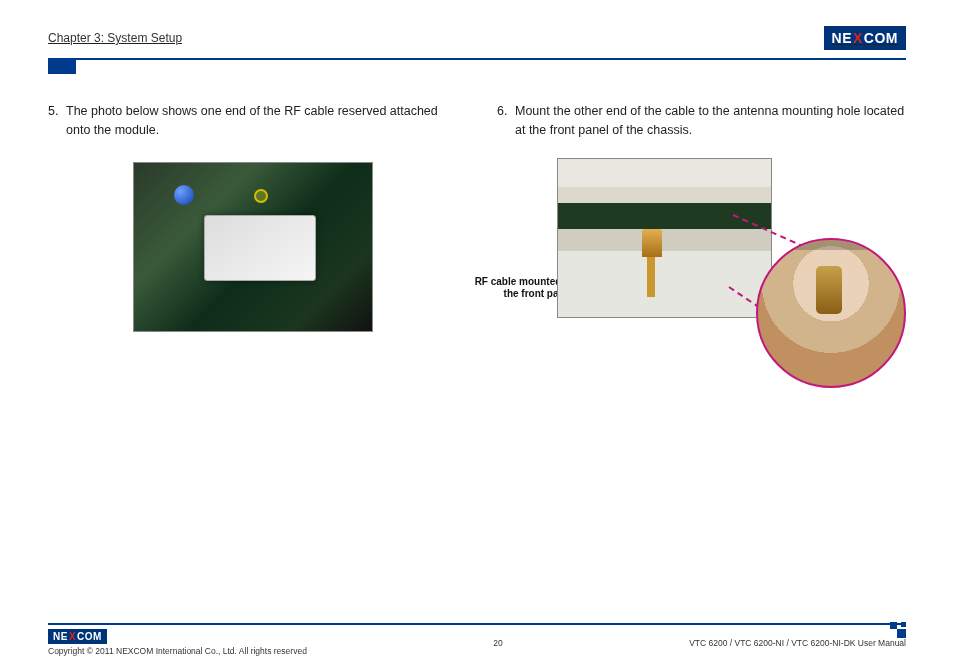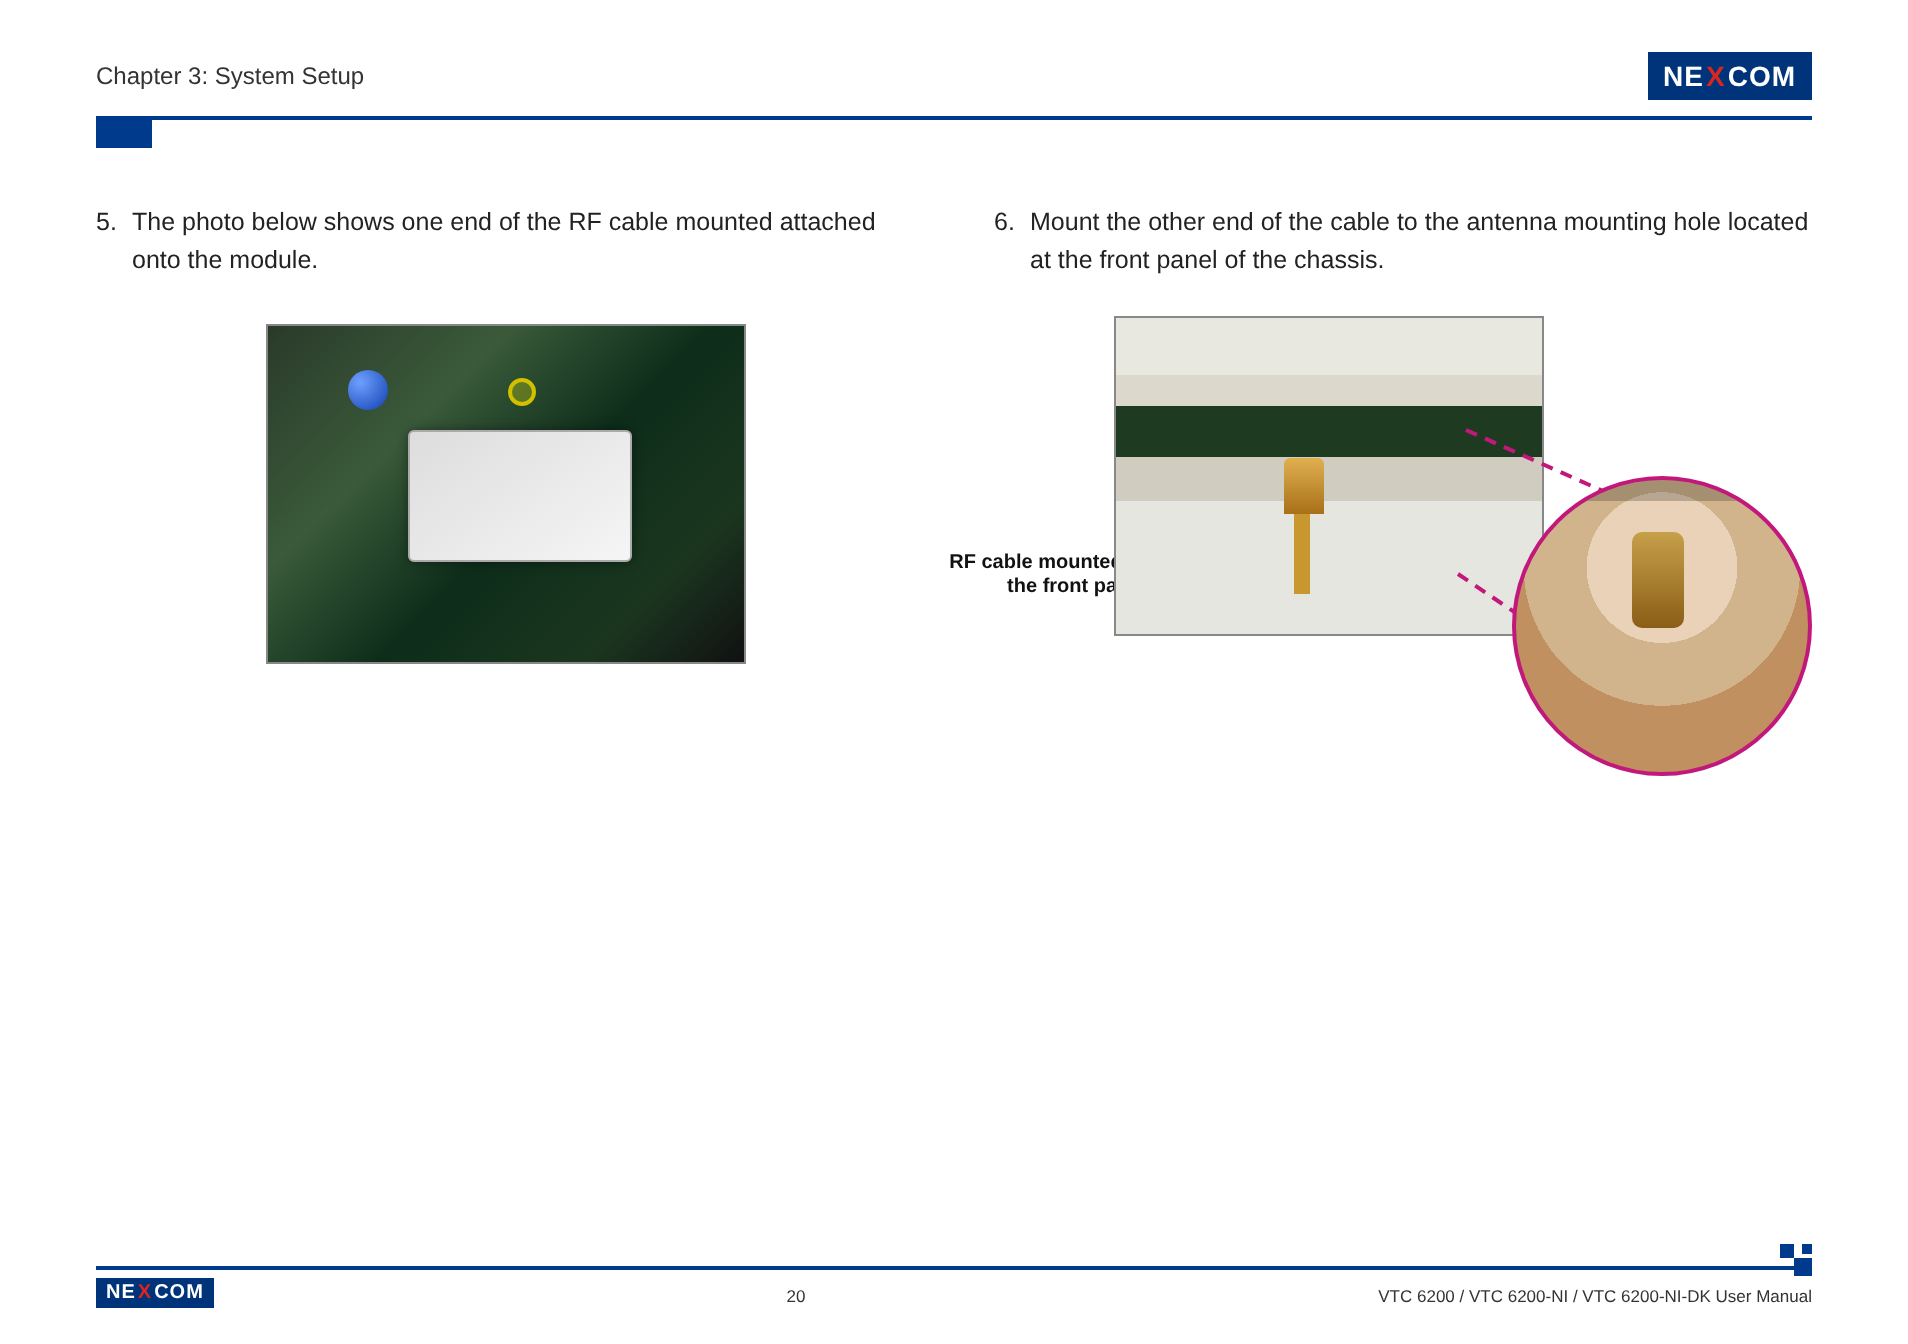--- a/index.html
+++ b/index.html
@@ -14,20 +14,21 @@
   .page {
     padding: 24px 48px 0 48px;
     height: 100%;
     position: relative;
   }
   .header {
     display: flex;
     justify-content: space-between;
     align-items: center;
     height: 28px;
+    text-decoration: underline;
   }
   .chapter-title {
     font-size: 12px;
     color: #333;
   }
   .logo-top {
     background: #00347a;
     color: #fff;
     font-weight: 700;
     font-size: 14px;
@@ -232,21 +233,21 @@
       <span>COM</span>
     </div>
   </div>
   <div class="bluebar"></div>
   <div class="blueblock"></div>
 
   <div class="content">
     <div class="col">
       <div class="item">
         <div class="item-num">5.</div>
-        <div class="item-text">The photo below shows one end of the RF cable mounted attached onto the module.</div>
+        <div class="item-text">The photo below shows one end of the RF cable reserved attached onto the module.</div>
       </div>
       <div class="photo-wrap-left">
         <div class="photo1">
           <div class="pin"></div>
         </div>
       </div>
     </div>
 
     <div class="col">
       <div class="item">
@@ -272,19 +273,20 @@
   <div class="footer">
     <div class="footer-bar"></div>
     <div class="footer-row">
       <div class="footer-logo">
         <div>
           <div class="logo-bottom">
             <span>NE</span>
             <span class="x">X</span>
             <span>COM</span>
           </div>
+          <div>Copyright © 2011 NEXCOM International Co., Ltd. All rights reserved</div>
         </div>
       </div>
       <div class="page-num">20</div>
       <div>VTC 6200 / VTC 6200-NI / VTC 6200-NI-DK User Manual</div>
     </div>
   </div>
 </div>
 
 </body></html>

